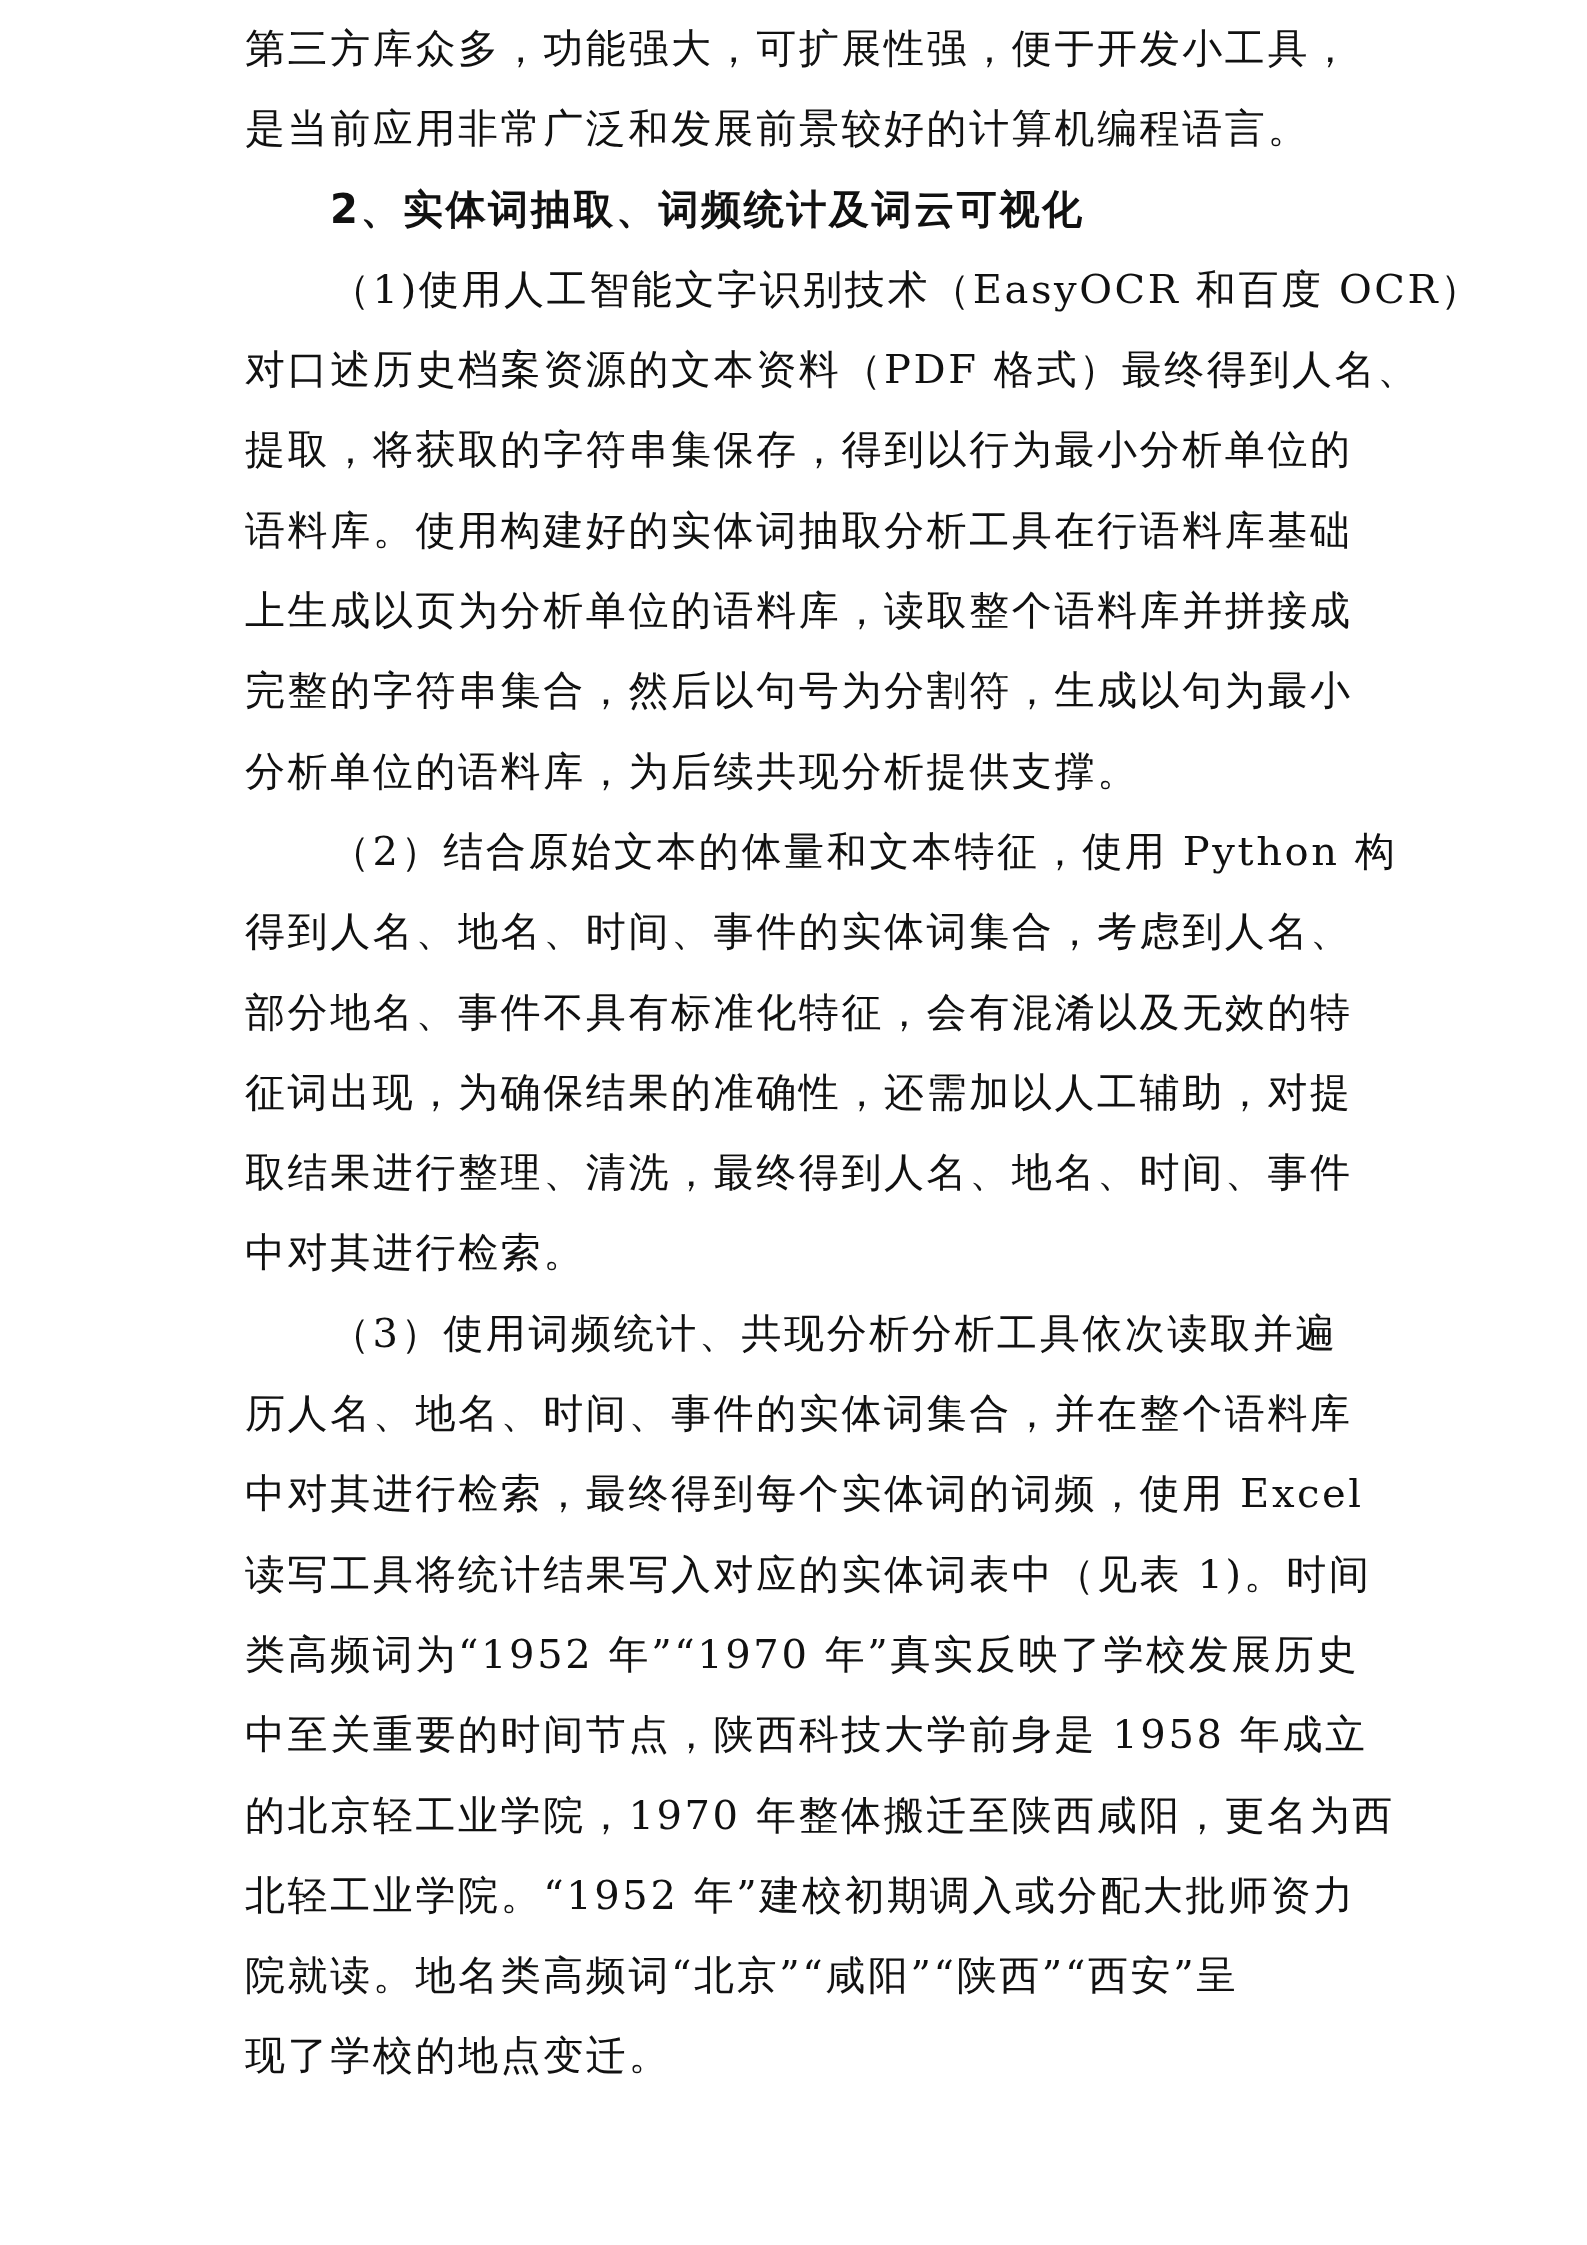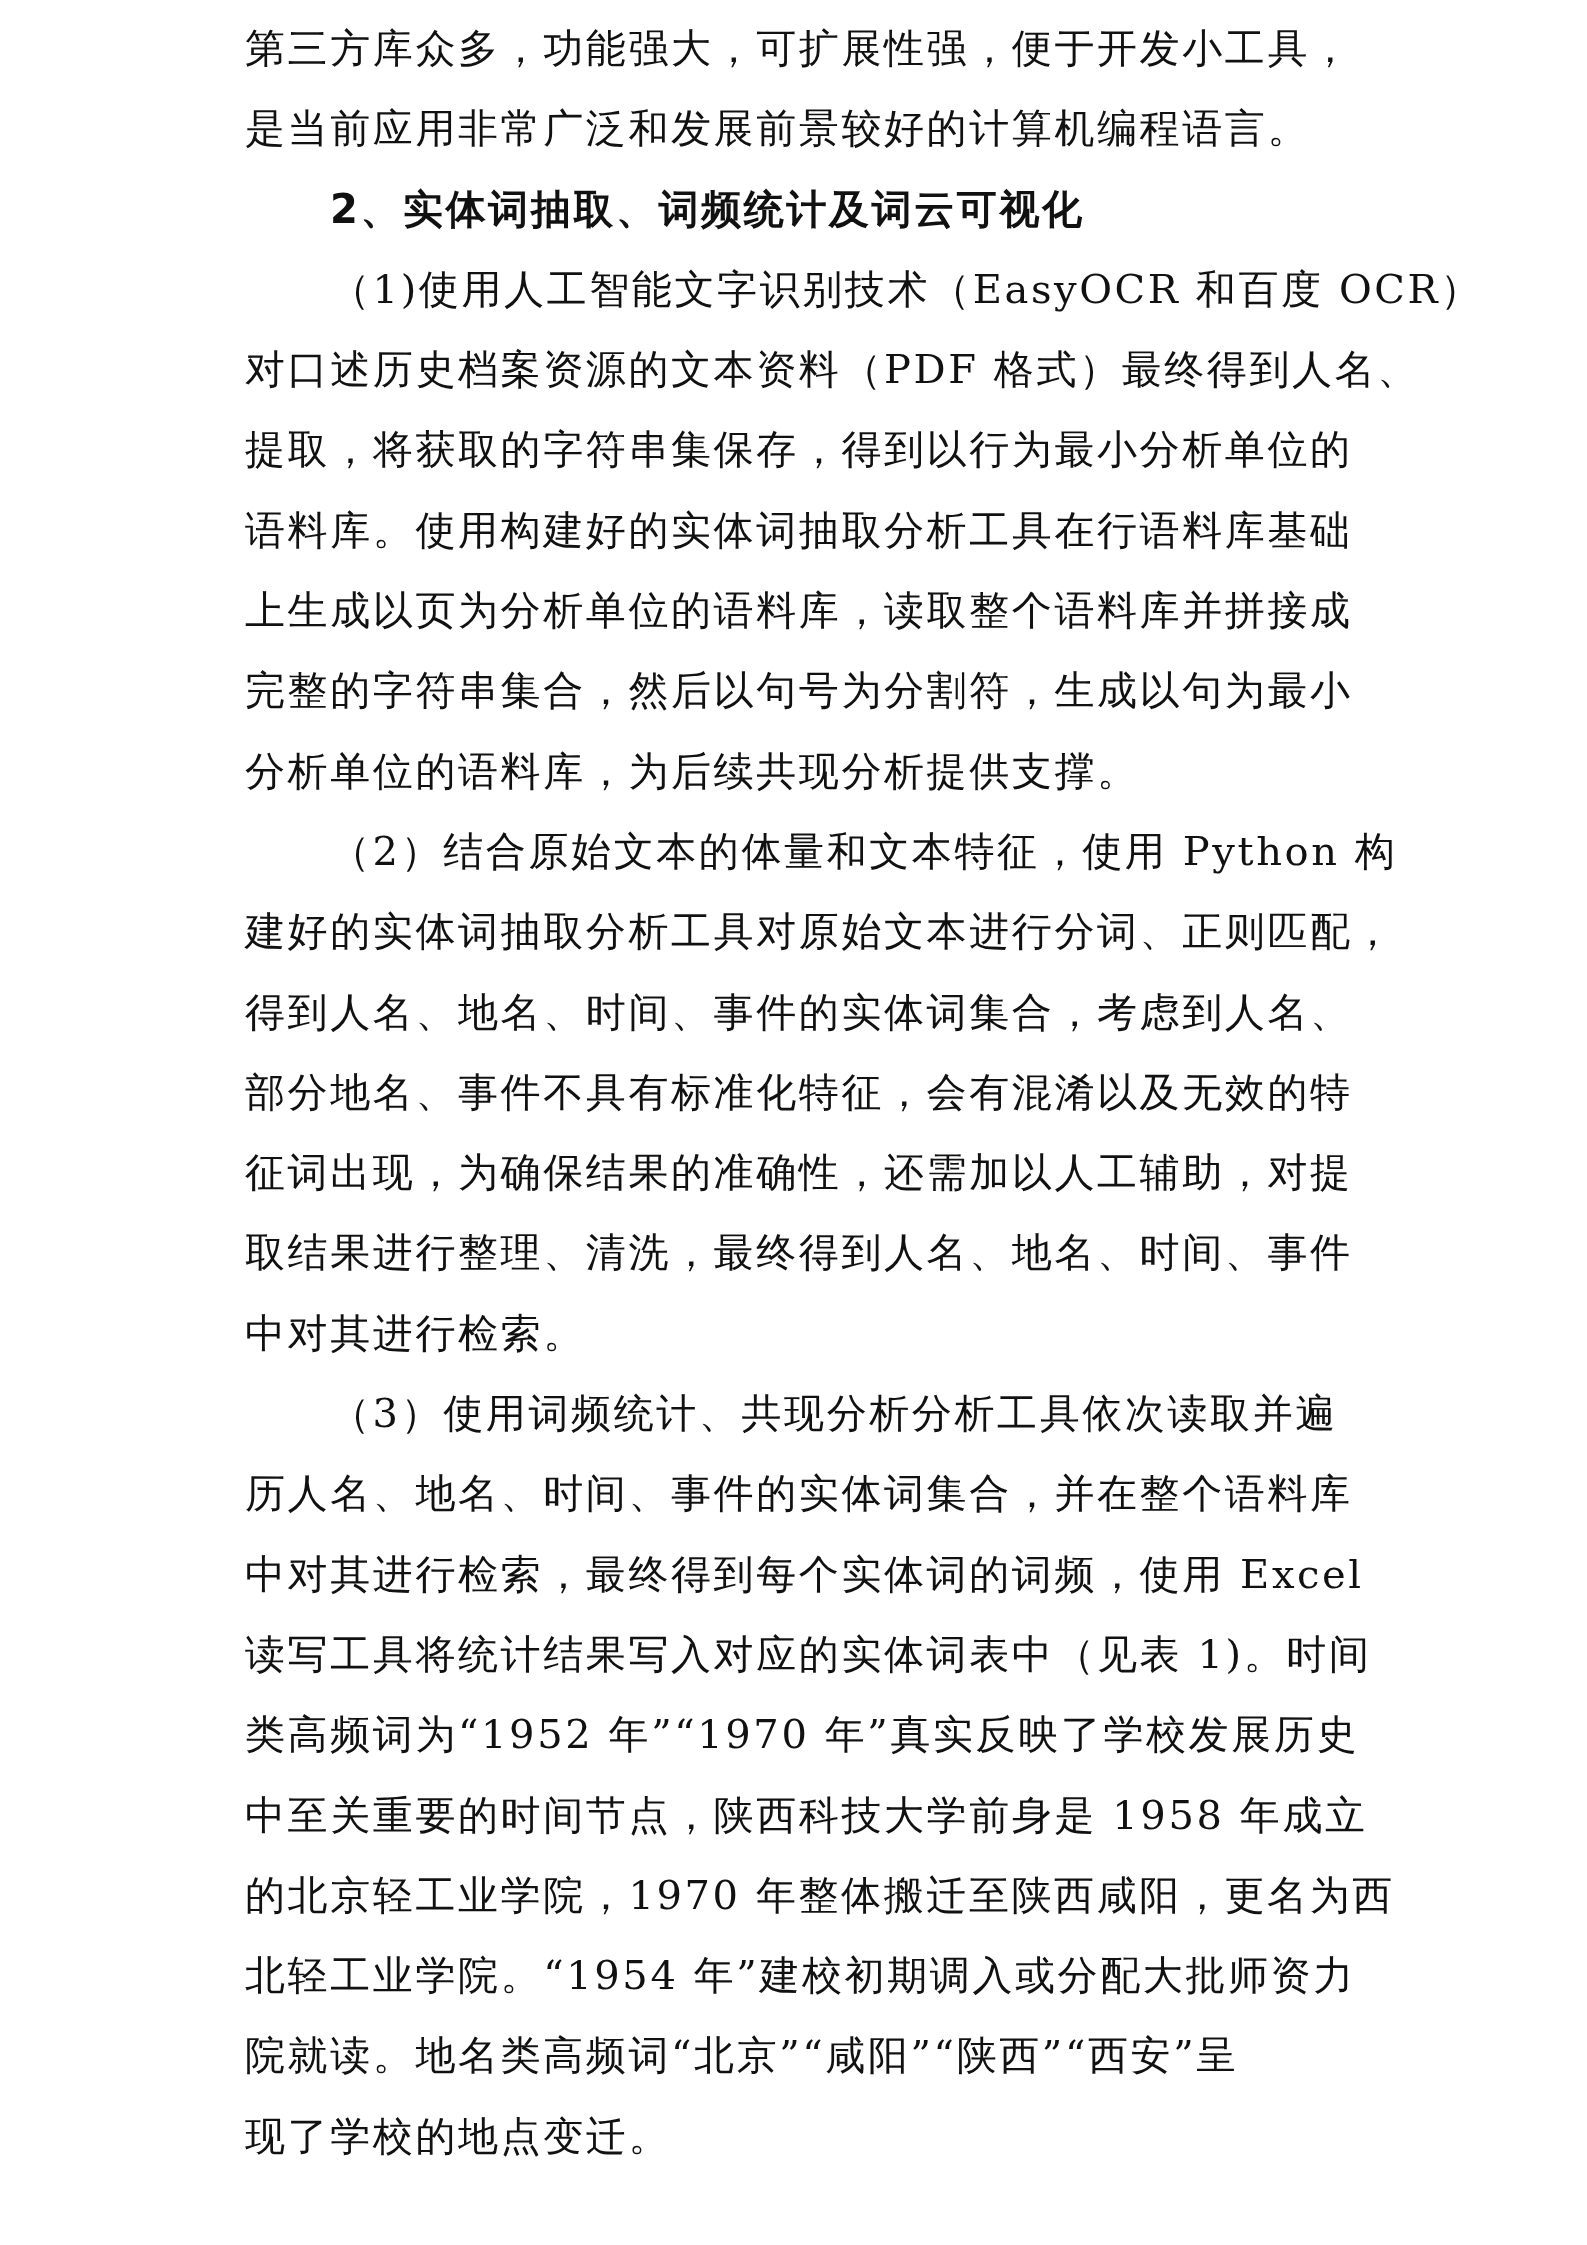--- a/index.html
+++ b/index.html
@@ -35,33 +35,32 @@
     <span class="line">对口述历史档案资源的文本资料（PDF 格式）最终得到人名、</span>
     <span class="line">提取，将获取的字符串集保存，得到以行为最小分析单位的</span>
     <span class="line">语料库。使用构建好的实体词抽取分析工具在行语料库基础</span>
     <span class="line">上生成以页为分析单位的语料库，读取整个语料库并拼接成</span>
     <span class="line">完整的字符串集合，然后以句号为分割符，生成以句为最小</span>
     <span class="line">分析单位的语料库，为后续共现分析提供支撑。</span>
   </div>
 
   <div>
     <span class="line indent">（2）结合原始文本的体量和文本特征，使用 Python 构</span>
-    <span class="line">建好的实体词抽取分析工具对原始文本进行分词、正则匹配，</span>
     <span class="line">得到人名、地名、时间、事件的实体词集合，考虑到人名、</span>
     <span class="line">部分地名、事件不具有标准化特征，会有混淆以及无效的特</span>
     <span class="line">征词出现，为确保结果的准确性，还需加以人工辅助，对提</span>
     <span class="line">取结果进行整理、清洗，最终得到人名、地名、时间、事件</span>
     <span class="line">中对其进行检索。</span>
   </div>
 
   <div>
     <span class="line indent">（3）使用词频统计、共现分析分析工具依次读取并遍</span>
     <span class="line">历人名、地名、时间、事件的实体词集合，并在整个语料库</span>
     <span class="line">中对其进行检索，最终得到每个实体词的词频，使用 Excel</span>
     <span class="line">读写工具将统计结果写入对应的实体词表中（见表 1)。时间</span>
     <span class="line">类高频词为“1952 年”“1970 年”真实反映了学校发展历史</span>
     <span class="line">中至关重要的时间节点，陕西科技大学前身是 1958 年成立</span>
     <span class="line">的北京轻工业学院，1970 年整体搬迁至陕西咸阳，更名为西</span>
-    <span class="line">北轻工业学院。“1954 年”建校初期调入或分配大批师资力</span>
+    <span class="line">北轻工业学院。“1952 年”建校初期调入或分配大批师资力</span>
     <span class="line">院就读。地名类高频词“北京”“咸阳”“陕西”“西安”呈</span>
     <span class="line">现了学校的地点变迁。</span>
   </div>
 </div>
 
 </body></html>

